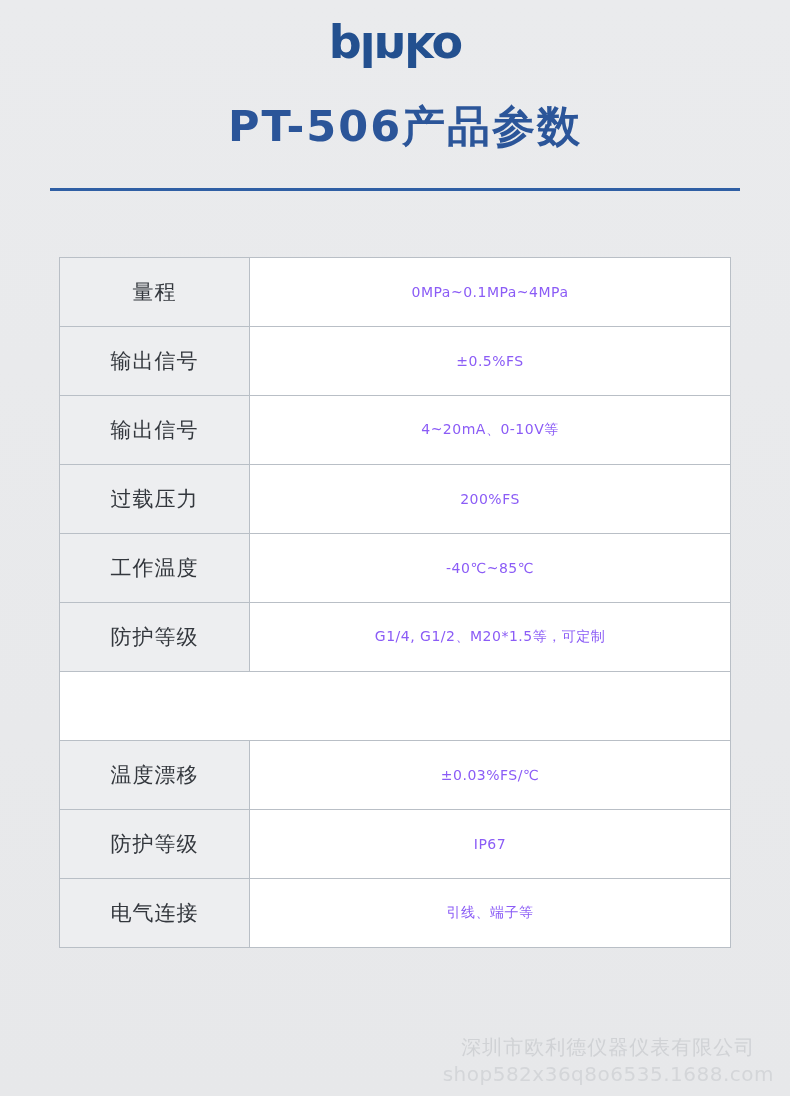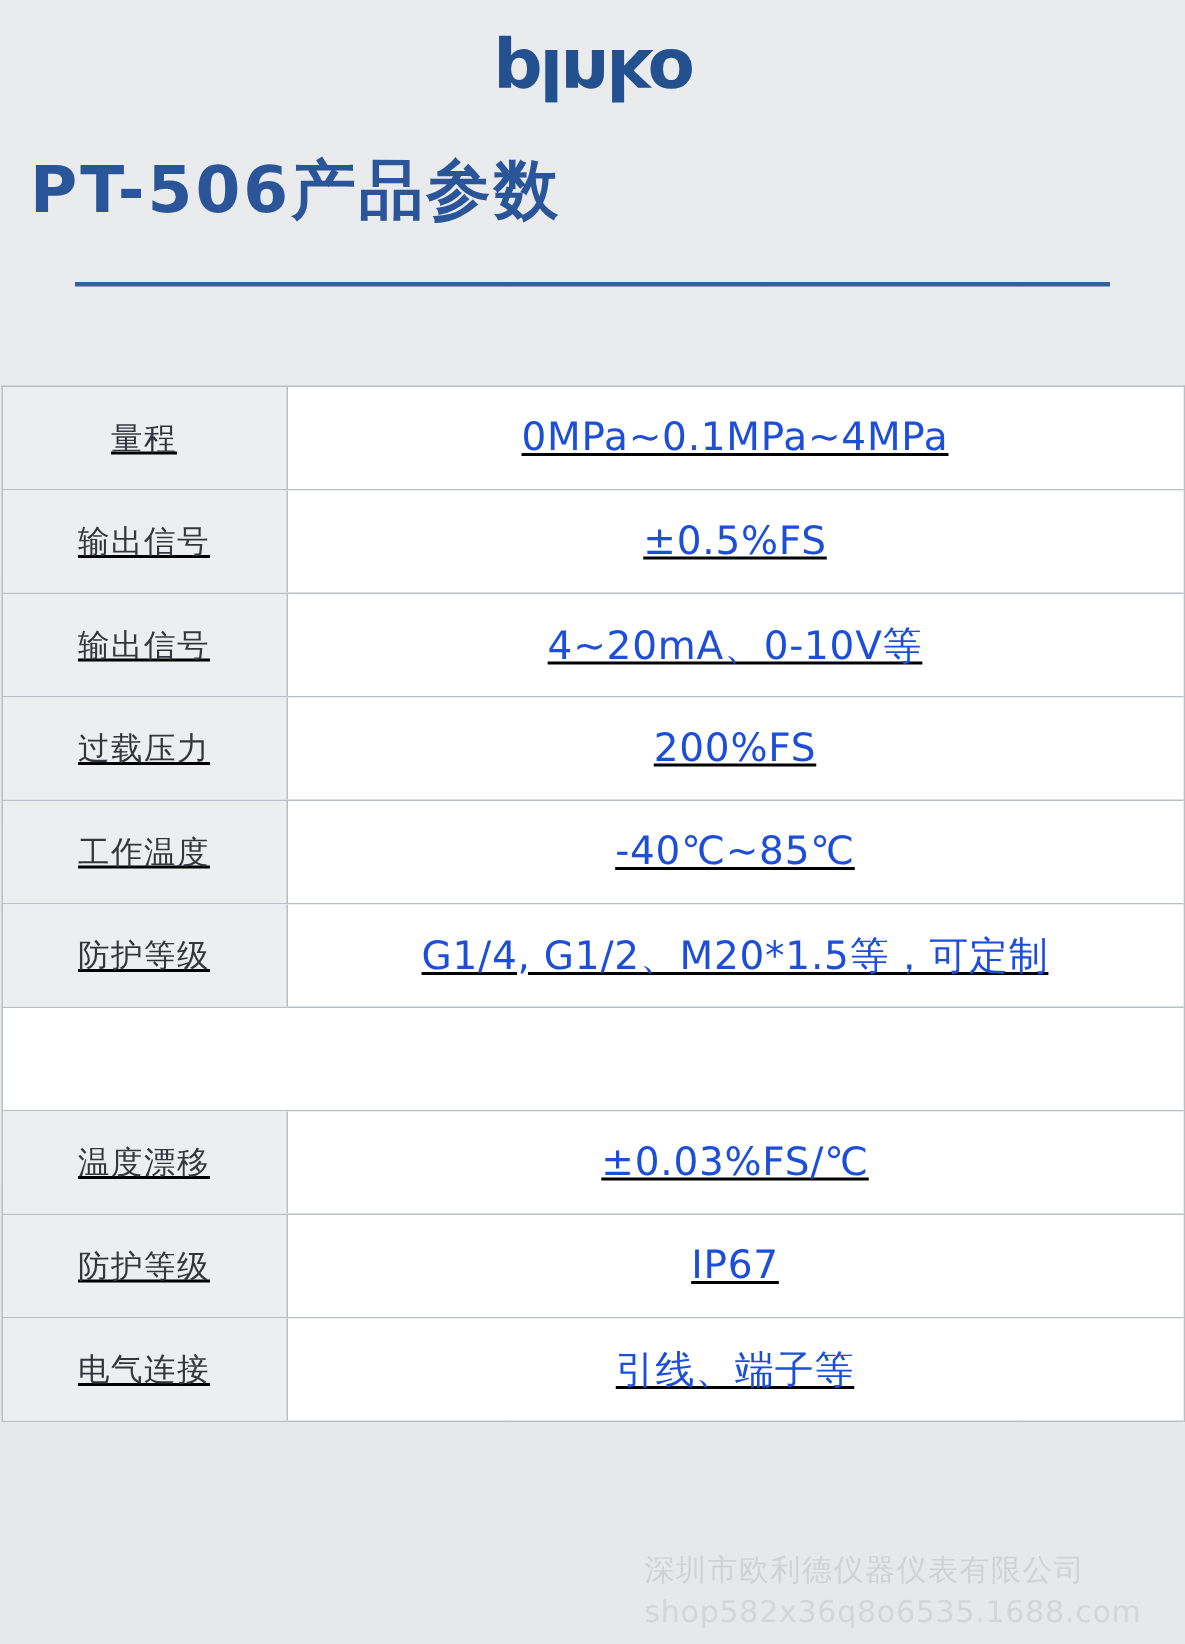--- a/index.html
+++ b/index.html
@@ -36,45 +36,44 @@
     font-weight: bold;
     letter-spacing: -2px;
     color: #23508f;
     transform: scaleY(-1);
     line-height: 1;
     user-select: none;
   }
 
   
   .title {
-    text-align: left;
+    text-align: center;
     color: #2b5599;
     font-size: 43px;
     font-weight: bold;
     letter-spacing: 2px;
     margin-top: 26px;
     font-family: "DejaVu Sans", sans-serif;
     margin-left: 20px;
   }
 
   
   .divider {
     width: 690px;
     height: 3px;
     background: #2f5fa4;
     margin: 32px auto 0 auto;
   }
 
   
   .table-wrap {
-    width: 789px;
+    width: 672px;
     margin: 66px auto 0 auto;
     border: 1px solid #b9bfc6;
     border-bottom: none;
-    text-decoration: underline;
   }
   .row {
     display: flex;
     height: 69px;
     border-bottom: 1px solid #b9bfc6;
     background: #ffffff;
   }
   .cell-label {
     width: 190px;
     background: #edeef0;
@@ -84,32 +83,32 @@
     justify-content: center;
     font-size: 21px;
     color: #33373d;
     letter-spacing: 1px;
   }
   .cell-value {
     flex: 1;
     display: flex;
     align-items: center;
     justify-content: center;
-    font-size: 26px;
-    color: #1d4ed8;
+    font-size: 14px;
+    color: #8b5cf6;
     letter-spacing: 0.5px;
     font-family: "DejaVu Sans", sans-serif;
   }
 
   
   .footer {
     position: absolute;
-    right: 29px;
+    right: 16px;
     bottom: 8px;
-    text-align: left;
+    text-align: center;
     color: #d2d4d7;
     line-height: 1.35;
     user-select: none;
   }
   .footer .line1 {
     font-size: 20px;
     color: #d0d2d5;
     letter-spacing: 1px;
   }
   .footer .line2 {

